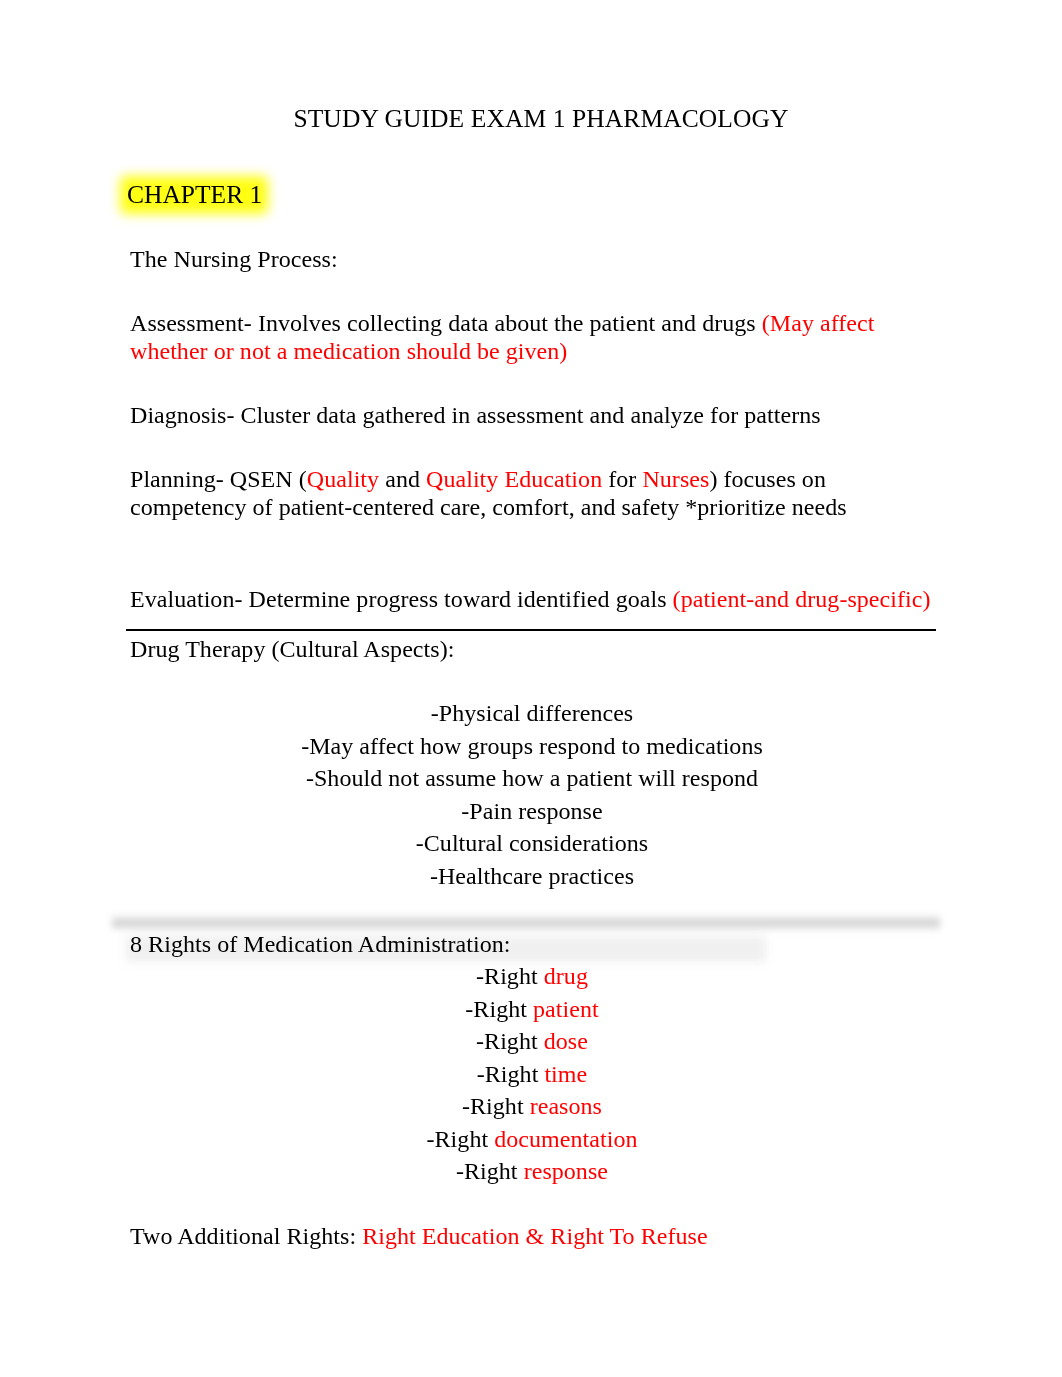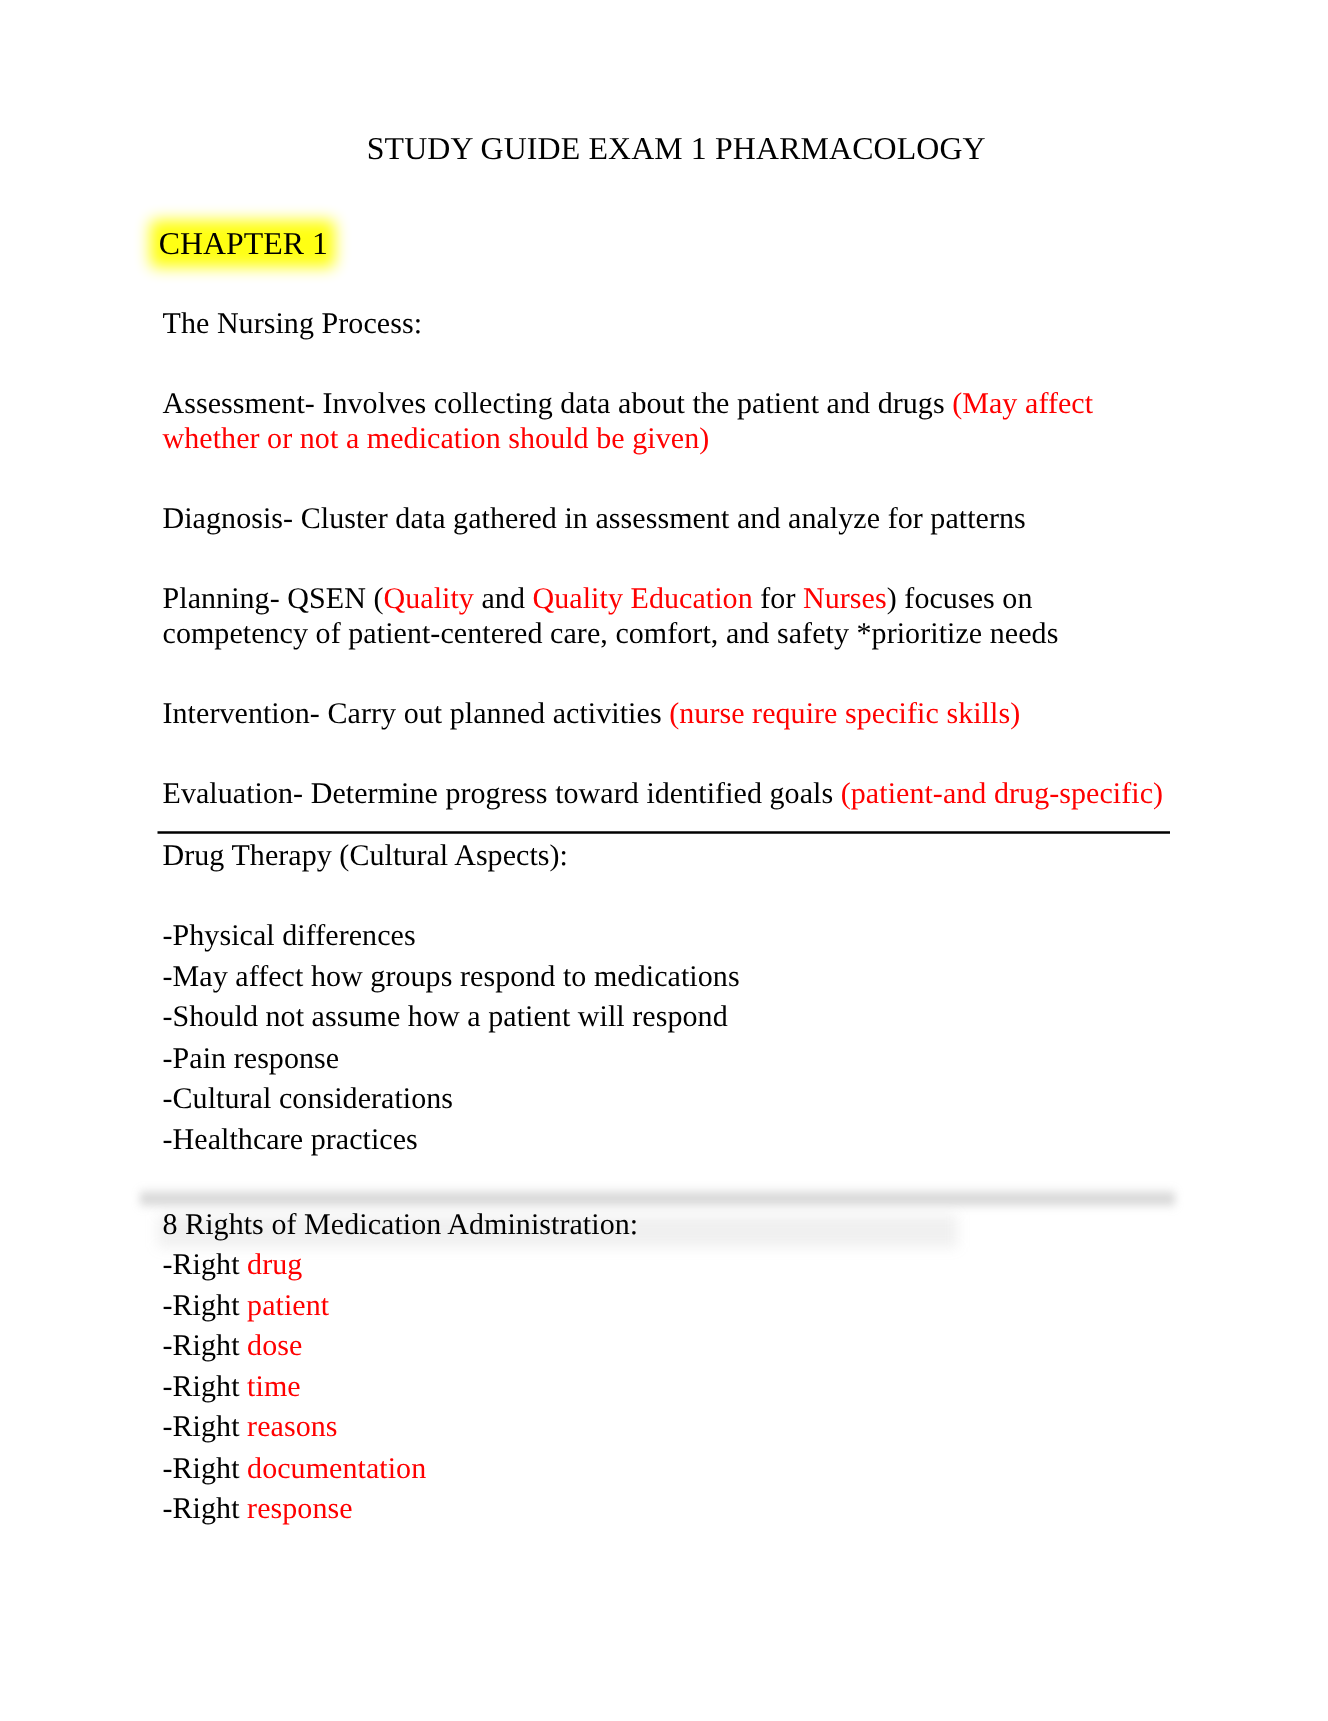--- a/index.html
+++ b/index.html
@@ -85,20 +85,21 @@
   .rule {
     border: 0;
     border-top: 2.2px solid #000000;
     margin: 0;
     width: 810px;
     height: 0;
   }
 
   .list-tight p.para {
     line-height: 28.5px;
+    text-align: center;
   }
 
   .smudge-band {
     position: absolute;
     left: -14px;
     top: -16px;
     width: 828px;
     height: 16px;
     background: linear-gradient(180deg, rgba(120,120,120,0.0) 0%, rgba(115,115,115,0.34) 55%, rgba(150,150,150,0.12) 100%);
     filter: blur(3.2px);
@@ -149,21 +150,20 @@
     <div class="gap"></div>
 
     <p class="para"><span>Diagnosis- Cluster data gathered in assessment and analyze for patterns</span><br></p>
 
     <div class="gap"></div>
 
     <p class="para"><span>Planning-   QSEN (</span><span class="red">Quality</span><span> and </span><span class="red">Quality Education</span><span> for </span><span class="red">Nurses</span><span>) focuses on competency of patient-centered care, comfort, and safety *prioritize needs</span></p>
 
     <div class="gap"></div>
 
-    <p class="para"><span>Intervention-   Carry out planned activities </span><span class="red">(nurse require specific skills)</span></p>
 
     <div class="gap"></div>
 
     <p class="para"><span>Evaluation-  Determine progress toward identified goals </span><span class="red">(patient-and drug-specific)</span></p>
 
     <div style="height:12px"></div>
 
     <hr class="rule">
 
     <p class="para">Drug Therapy (Cultural Aspects):</p>
@@ -193,17 +193,18 @@
           <p class="para"><span>-Right </span><span class="red">patient</span></p>
           <p class="para"><span>-Right </span><span class="red">dose</span></p>
           <p class="para"><span>-Right </span><span class="red">time</span></p>
           <p class="para"><span>-Right </span><span class="red">reasons</span></p>
           <p class="para"><span>-Right </span><span class="red">documentation</span></p>
           <p class="para"><span>-Right </span><span class="red">response</span></p>
         </div>
 
         <div class="gap"></div>
 
+        <p class="para"><span>Two Additional Rights: </span><span class="red">Right Education &amp; Right To Refuse</span></p>
       </div>
     </div>
 
   </div>
 </div>
 
 </body></html>

